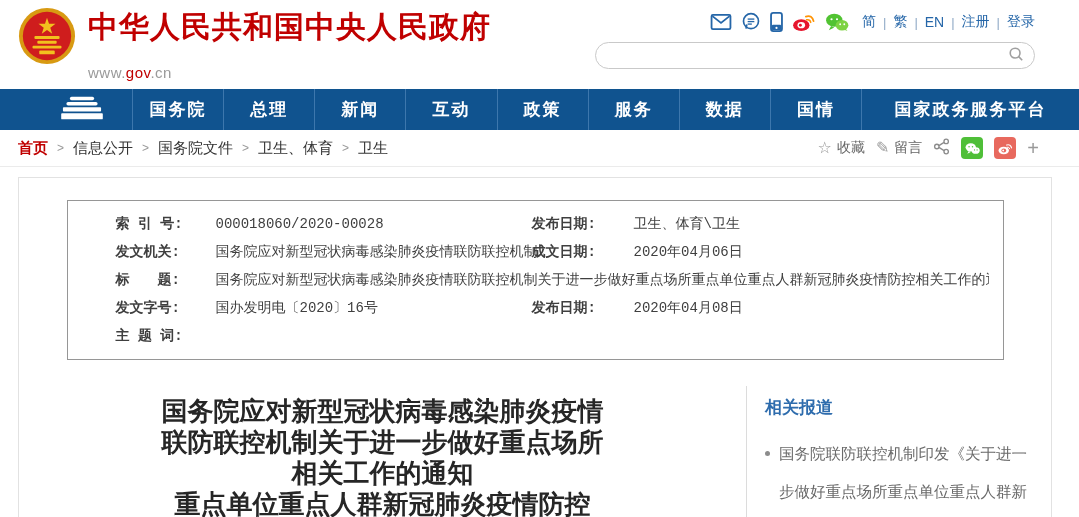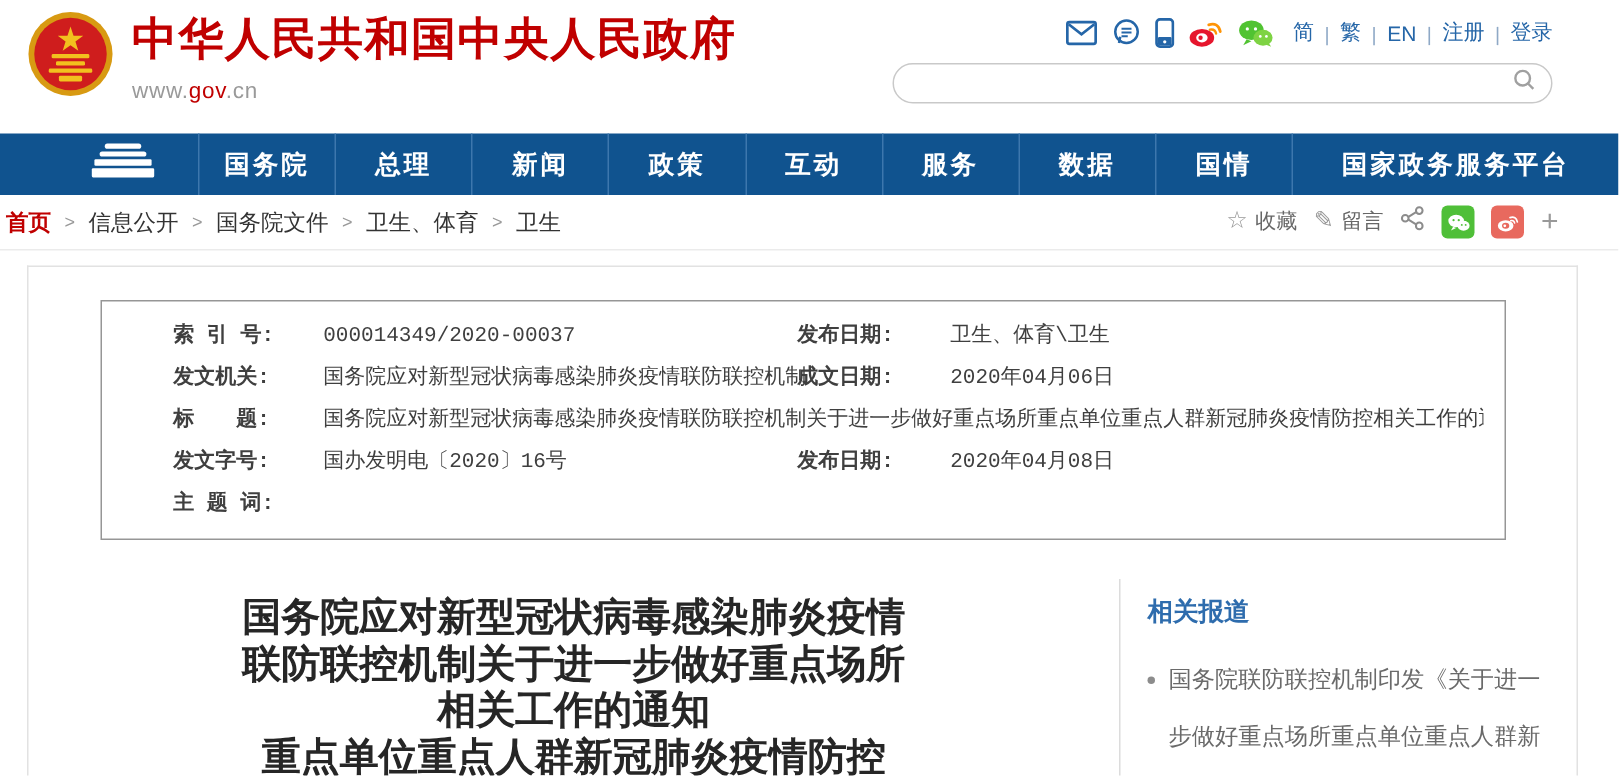--- a/index.html
+++ b/index.html
@@ -4,41 +4,41 @@
 <style>
   * { margin:0; padding:0; box-sizing:border-box; }
   html,body { width:1079px; height:517px; overflow:hidden; background:#fff;
     font-family:"Liberation Sans","DejaVu Sans",sans-serif; }
 
   
   .header { position:relative; height:89px; padding:8px 0 0 18px; }
   .emblem { position:absolute; left:18px; top:7px; width:58px; height:58px; }
   .site-id { position:absolute; left:88px; top:10px; }
   .site-title { font-size:30px; font-weight:700; color:#c00000; letter-spacing:1px; line-height:34px; }
-  .site-url { font-size:15px; color:#9a9a9a; margin-top:8px; letter-spacing:.5px; }
+  .site-url { font-size:15px; color:#9a9a9a; margin-top:20px; letter-spacing:.5px; }
   .site-url .gov { color:#c00000; }
   .header-right { position:absolute; right:44px; top:10px; width:440px; }
   .quick-row { display:flex; align-items:center; justify-content:flex-end; gap:9px; height:24px; }
   .quick-row svg { display:block; }
   .quick-links { display:flex; align-items:center; font-size:14px; color:#2566a8; margin-left:4px; }
   .quick-links .lk { cursor:pointer; }
   .quick-links .sep { color:#8fa9c6; margin:0 7px; font-size:13px; }
   .search-box { margin-top:8px; height:27px; border:1px solid #c9c9c9; border-radius:14px;
     display:flex; align-items:center; padding:0 10px 0 14px; background:#fff; }
   .search-box input { flex:1; border:none; outline:none; font-size:14px; background:transparent; }
 
   
   .nav { display:flex; height:41px; background:#10538f; align-items:stretch;padding-left:32px; }
   .nav-home { width:100px; display:flex; align-items:center; justify-content:center; cursor:pointer; }
   .nav-item { flex:1; display:flex; align-items:center; justify-content:center; color:#fff;
     font-size:17px; font-weight:700; letter-spacing:2px; border-left:1px solid #3d77ad; cursor:pointer; }
   .nav-item.wide { flex:none; width:218px; }
 
   
-  .crumb-row { position:relative; height:36px; display:flex; align-items:center; padding-left:4px; }
+  .crumb-row { position:relative; height:36px; display:flex; align-items:center; padding-left:18px; }
   .crumbs { display:flex; align-items:center; font-size:15px; color:#333; }
   .crumb { cursor:pointer; }
   .crumb.home { color:#c00000; font-weight:700; }
   .crumb-sep { color:#999; font-size:12px; margin:0 9px; }
   .tools { position:absolute; right:40px; top:0; height:36px; display:flex; align-items:center; gap:11px; }
   .tool { display:flex; align-items:center; gap:5px; color:#666; font-size:14px; cursor:pointer; }
   .tool .glyph { color:#999; font-size:16px; line-height:1; }
   .sq { width:22px; height:22px; border-radius:4px; display:flex; align-items:center; justify-content:center; cursor:pointer; }
   .sq.wechat { background:#4fbf38; }
   .sq.weibo { background:#e8695e; }
@@ -163,22 +163,22 @@
           <rect x="18" y="2" width="28" height="4" rx="2"></rect>
           <rect x="14" y="8" width="36" height="4" rx="2"></rect>
           <rect x="10" y="14" width="44" height="5" rx="1"></rect>
           <rect x="8" y="21" width="48" height="7" rx="1"></rect>
         </svg>
     </span>
   </div>
   <div class="nav-item">国务院</div>
   <div class="nav-item">总理</div>
   <div class="nav-item">新闻</div>
+  <div class="nav-item">互动</div>
   <div class="nav-item">政策</div>
-  <div class="nav-item">互动</div>
   <div class="nav-item">服务</div>
   <div class="nav-item">数据</div>
   <div class="nav-item">国情</div>
   <div class="nav-item wide">国家政务服务平台</div>
 </div>
 
 <div class="crumb-row">
   <div class="crumbs">
     <span class="crumb home">首页</span>
     <span class="crumb-sep">&gt;</span>
@@ -231,21 +231,21 @@
     <span class="plus">+</span>
   </div>
 </div>
 <hr class="page-hr">
 
 <div class="panel">
 
   <div class="doc-table">
     <div class="dt-row">
       <span class="dt-lbl">索 引 号:</span>
-      <span class="dt-val">000014349/2020-00037</span>
+      <span class="dt-val">000018060/2020-00028</span>
       <span class="dt-lbl2">发布日期:</span>
       <span class="dt-val2">卫生、体育\卫生</span>
     </div>
     <div class="dt-row">
       <span class="dt-lbl">发文机关:</span>
       <span class="dt-val">国务院应对新型冠状病毒感染肺炎疫情联防联控机制</span>
       <span class="dt-lbl2">成文日期:</span>
       <span class="dt-val2">2020年04月06日</span>
     </div>
     <div class="dt-row">

